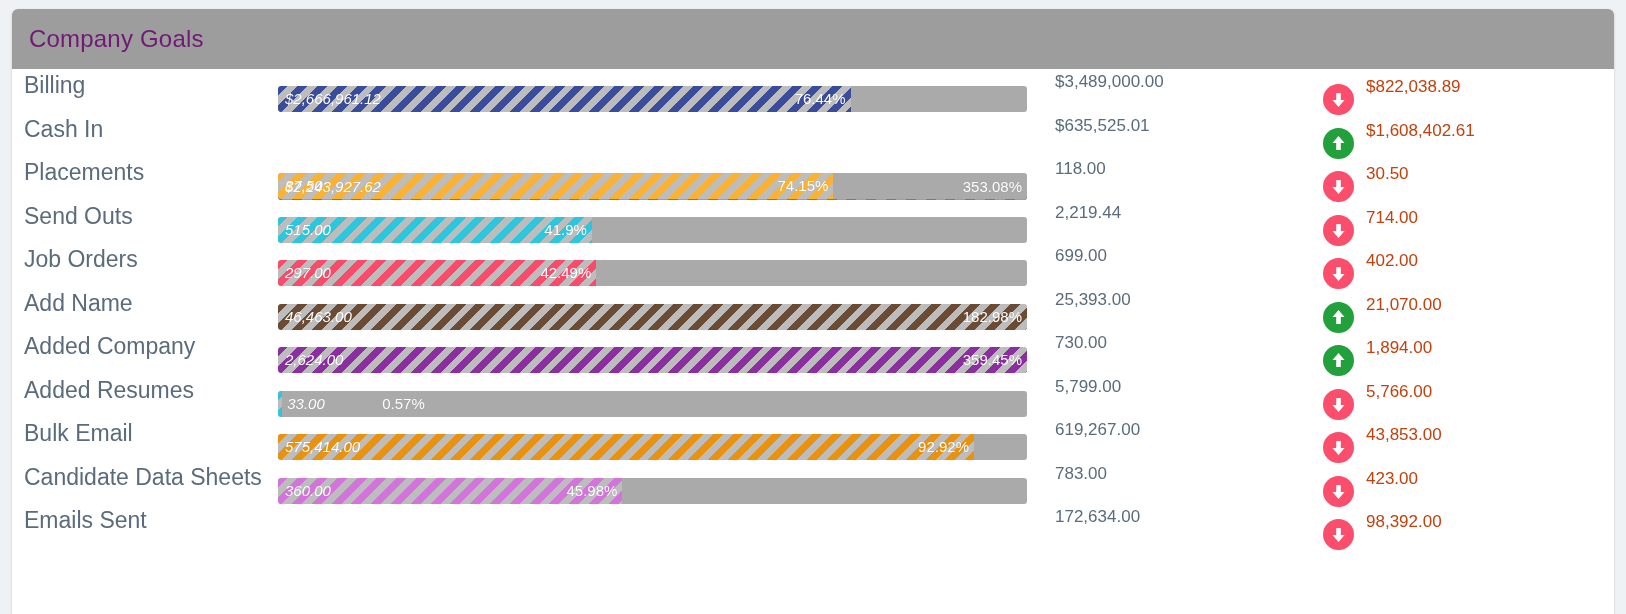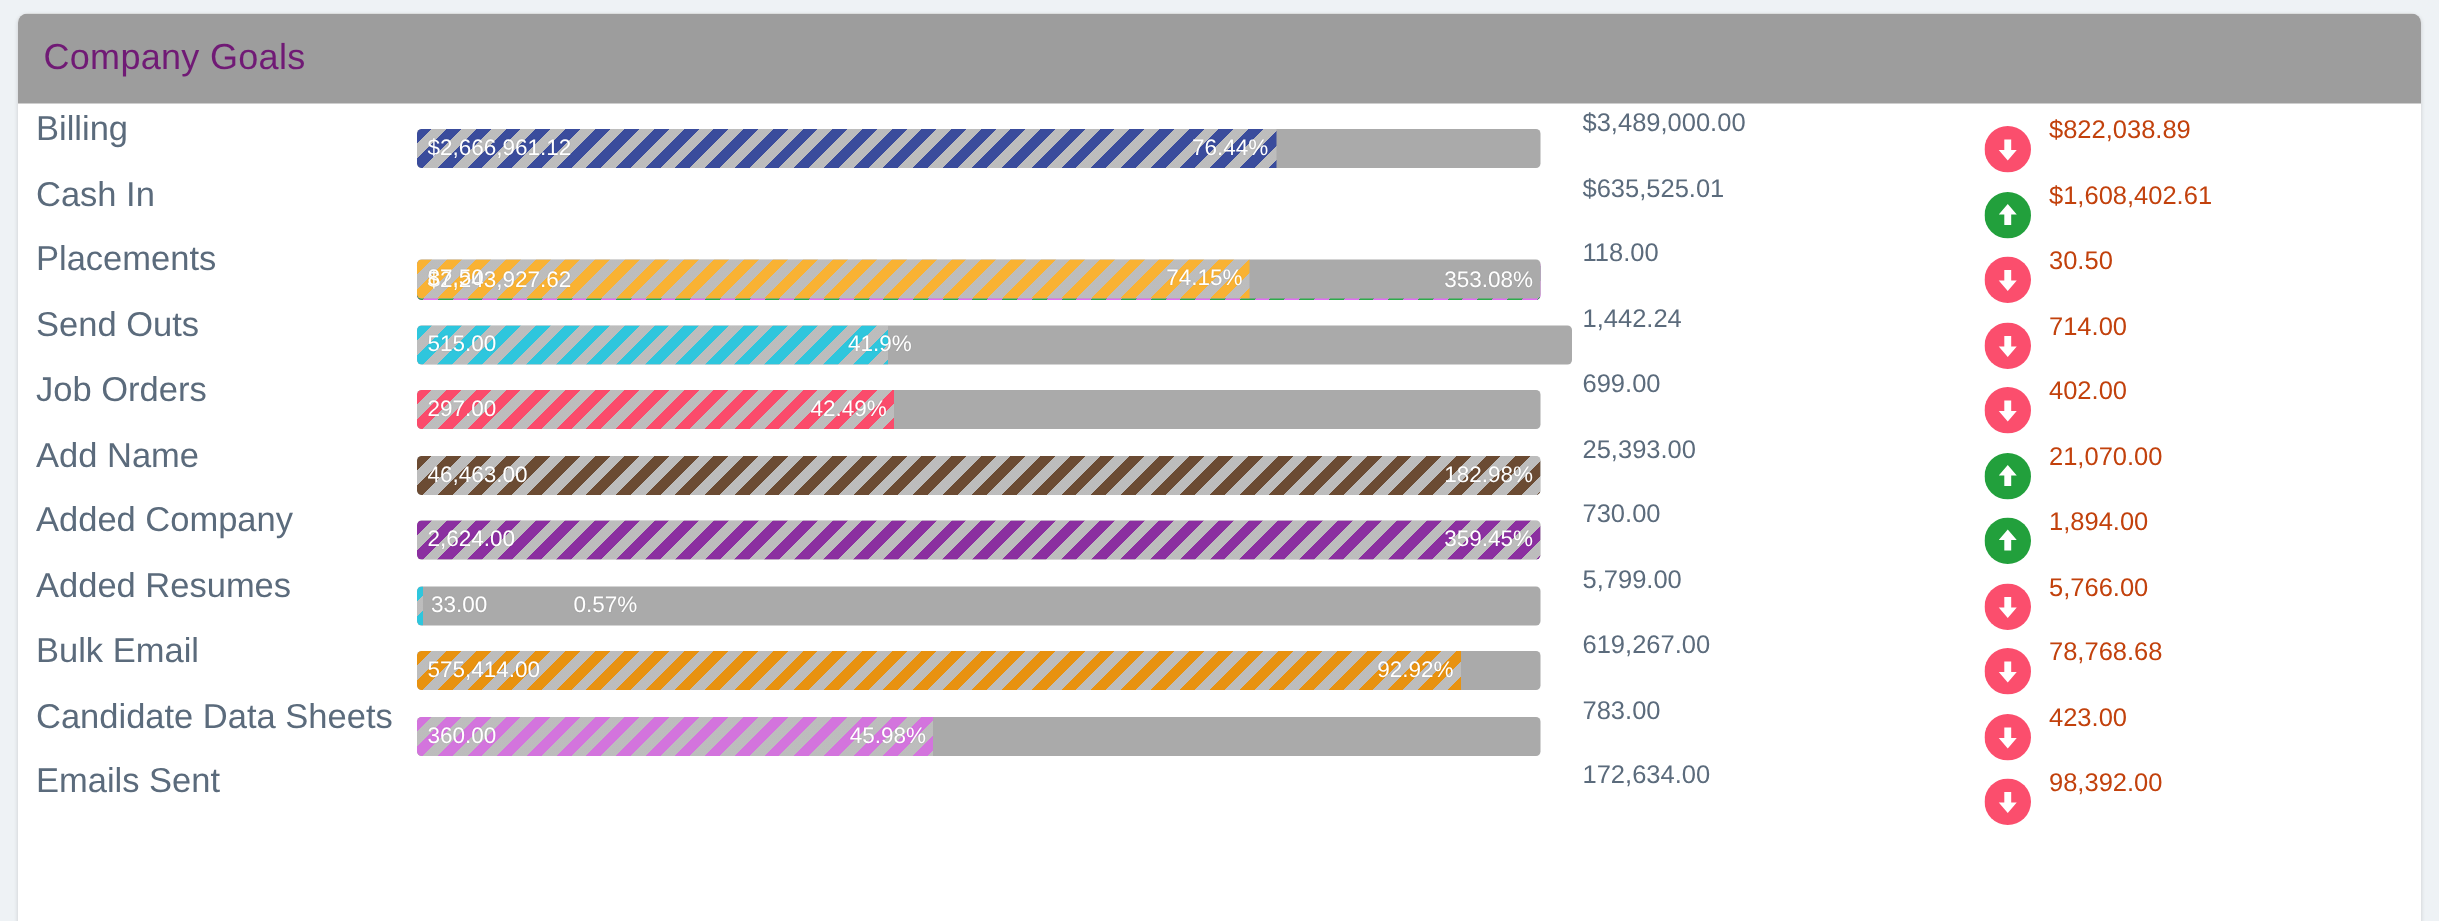--- a/index.html
+++ b/index.html
@@ -41,20 +41,21 @@
   }
   .bar-fill{
     position:absolute;left:0;top:0;height:100%;
     border-radius:3px 0 0 3px;
     background-size:14px 14px;
   }
   .bar-val{
     position:absolute;left:7px;top:0;height:26px;line-height:26px;
     color:#ffffff;font-size:15px;white-space:nowrap;z-index:3;
     text-shadow:0 0 1px rgba(0,0,0,.15);
+    font-style:italic;
   }
   .bar-pct{
     position:absolute;top:0;height:26px;line-height:26px;
     color:#ffffff;font-size:15px;white-space:nowrap;z-index:3;
     text-shadow:0 0 1px rgba(0,0,0,.15);
   }
   .goal{
     position:absolute;left:1043px;top:0px;
     color:#5b6b7c;font-size:17px;white-space:nowrap;
   }
@@ -119,26 +120,26 @@
         <div class="delta-icon">
           <svg viewBox="0 0 31 31" xmlns="http://www.w3.org/2000/svg">
             <circle cx="15.5" cy="15.5" r="15.5" fill="#fb4e6d"></circle>
             <path d="M15.5 23 L9.5 16 L13.2 16 L13.2 9 L17.8 9 L17.8 16 L21.5 16 Z" fill="#ffffff"></path>
           </svg>
         </div>
         <div class="delta-val">30.50</div>
       </div>
       <div class="row">
         <div class="label">Send Outs</div>
-        <div class="bar-wrap" style="background: rgb(170, 170, 170); padding-left: 21px;">
+        <div class="bar-wrap" style="background: rgb(170, 170, 170);">
           <div class="bar-fill" style="width: 313.831px; background: repeating-linear-gradient(135deg, rgb(46, 198, 221) 0px, rgb(46, 198, 221) 7px, rgba(255, 255, 255, 0.22) 7px, rgba(255, 255, 255, 0.22) 14px);"></div>
           <div class="bar-val">515.00</div>
           <div class="bar-pct" style="left: auto; right: 440.169px;">41.9%</div>
         </div>
-        <div class="goal">1,442.24</div>
+        <div class="goal">2,219.44</div>
         <div class="delta-icon">
           <svg viewBox="0 0 31 31" xmlns="http://www.w3.org/2000/svg">
             <circle cx="15.5" cy="15.5" r="15.5" fill="#fb4e6d"></circle>
             <path d="M15.5 23 L9.5 16 L13.2 16 L13.2 9 L17.8 9 L17.8 16 L21.5 16 Z" fill="#ffffff"></path>
           </svg>
         </div>
         <div class="delta-val">714.00</div>
       </div>
       <div class="row">
         <div class="label">Job Orders</div>
@@ -211,21 +212,21 @@
           <div class="bar-val">575,414.00</div>
           <div class="bar-pct" style="left: auto; right: 58.0292px;">92.92%</div>
         </div>
         <div class="goal">619,267.00</div>
         <div class="delta-icon">
           <svg viewBox="0 0 31 31" xmlns="http://www.w3.org/2000/svg">
             <circle cx="15.5" cy="15.5" r="15.5" fill="#fb4e6d"></circle>
             <path d="M15.5 23 L9.5 16 L13.2 16 L13.2 9 L17.8 9 L17.8 16 L21.5 16 Z" fill="#ffffff"></path>
           </svg>
         </div>
-        <div class="delta-val">78,768.68</div>
+        <div class="delta-val">43,853.00</div>
       </div>
       <div class="row">
         <div class="label">Candidate Data Sheets</div>
         <div class="bar-wrap" style="background: rgb(170, 170, 170);">
           <div class="bar-fill" style="width: 344.39px; background: repeating-linear-gradient(135deg, rgb(211, 116, 221) 0px, rgb(211, 116, 221) 7px, rgba(255, 255, 255, 0.22) 7px, rgba(255, 255, 255, 0.22) 14px);"></div>
           <div class="bar-val">360.00</div>
           <div class="bar-pct" style="left: auto; right: 409.61px;">45.98%</div>
         </div>
         <div class="goal">783.00</div>
         <div class="delta-icon">

